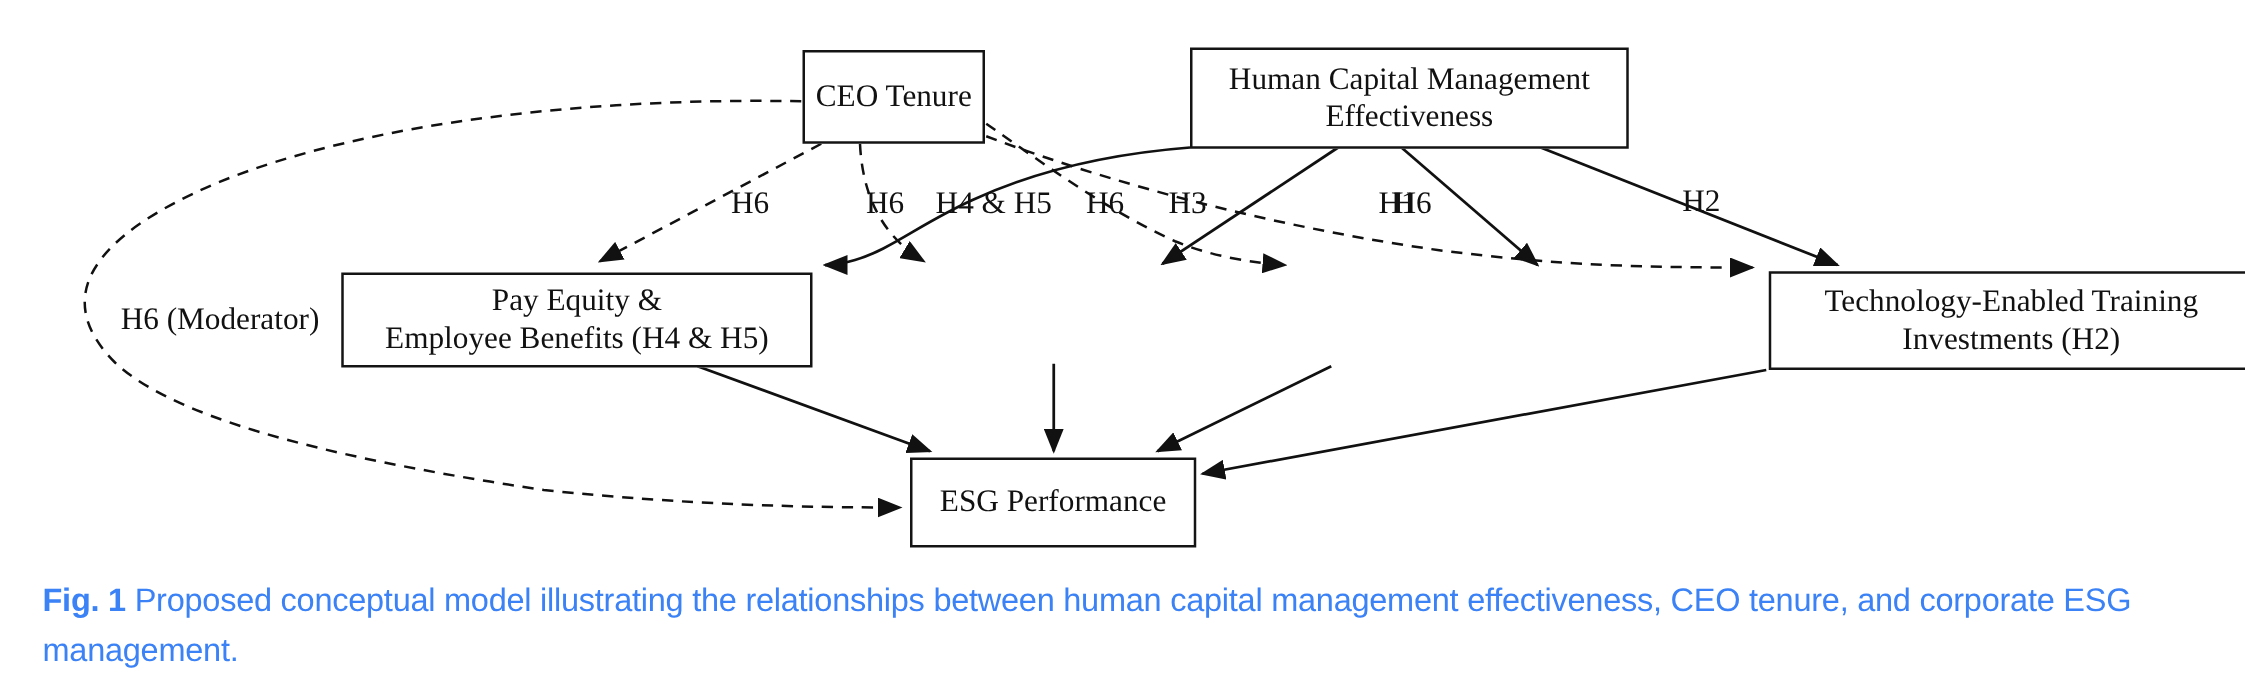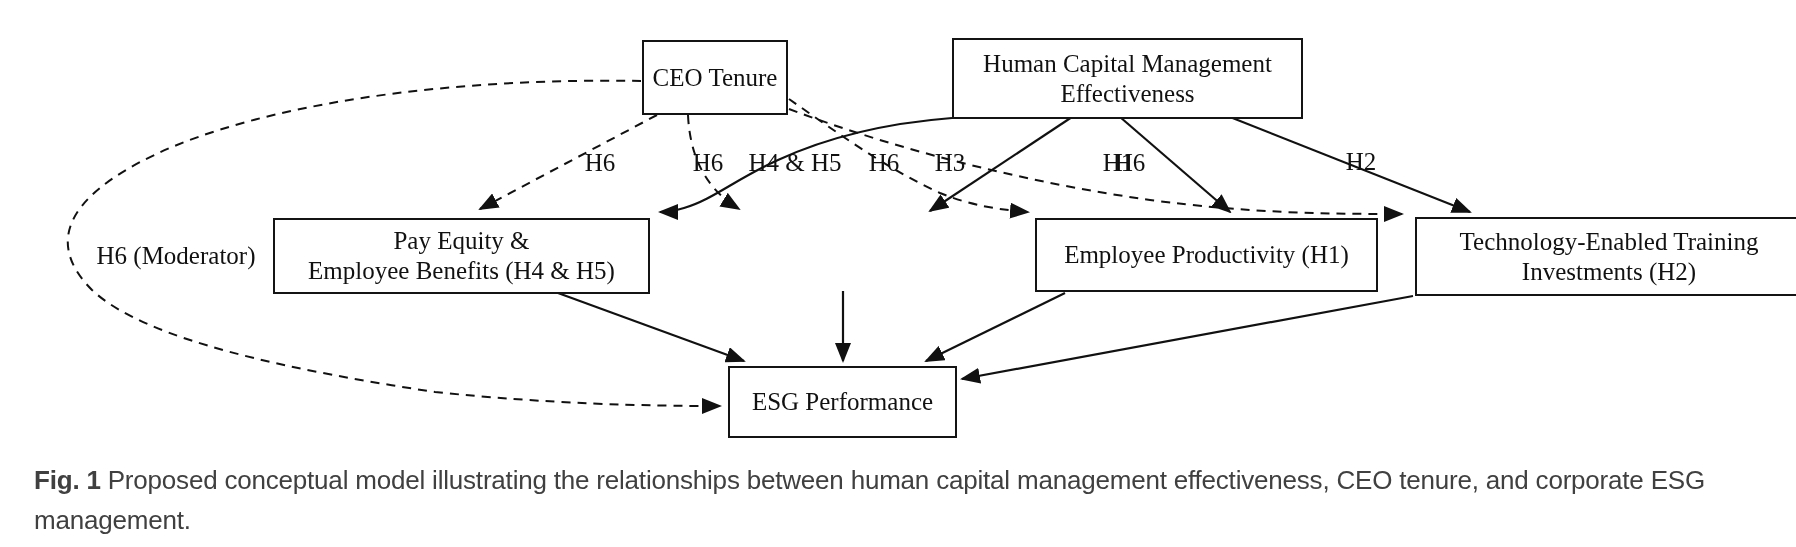--- a/index.html
+++ b/index.html
@@ -6,21 +6,21 @@
   .screen{position:relative;width:1796px;height:547px;background:#ffffff;overflow:hidden;
           font-family:"Liberation Serif", serif;color:#111;}
   svg.edges{position:absolute;left:0;top:0;z-index:1;}
   .node{position:absolute;z-index:2;background:#ffffff;border:2.5px solid #141414;
         box-sizing:border-box;display:flex;align-items:center;justify-content:center;
         text-align:center;font-size:25px;line-height:1.2;white-space:pre-line;}
   .elabel{position:absolute;z-index:3;transform:translate(-50%,-50%);
           font-size:25px;white-space:nowrap;}
   .caption{position:absolute;left:34px;top:460px;width:1740px;z-index:2;
            font-family:"Liberation Sans", sans-serif;font-size:26px;line-height:40px;
-           letter-spacing:-0.2px;color:#404040;}
+           letter-spacing:-0.2px;color:#3b82f6;}
   .caption .bold{font-weight:bold;}
   .caption .cap-line{display:block;}
 </style>
 </head>
 <body>
 
 <div class="screen">
 
   <svg class="edges" width="1796" height="547" viewBox="0 0 1796 547">
     <defs>
@@ -48,21 +48,20 @@
 
   <div class="node" style="left:642px;top:40px;width:146px;height:75px;">CEO Tenure</div>
 
   <div class="node" style="left:952px;top:38px;width:351px;height:81px;">Human Capital Management
 Effectiveness</div>
 
   <div class="node" style="left:273px;top:218px;width:377px;height:76px;">Pay Equity &amp;
 Employee Benefits (H4 &amp; H5)</div>
 
 
-  <div class="node" style="left:1035px;top:218px;width:343px;height:74px;">Employee Productivity (H1)</div>
 
   <div class="node" style="left:1415px;top:217px;width:388px;height:79px;">Technology-Enabled Training
 Investments (H2)</div>
 
   <div class="node" style="left:728px;top:366px;width:229px;height:72px;">ESG Performance</div>
 
   <div class="elabel" style="left:600px;top:163px;">H6</div>
   <div class="elabel" style="left:708px;top:163px;">H6</div>
   <div class="elabel" style="left:795px;top:163px;">H4 &amp; H5</div>
   <div class="elabel" style="left:884px;top:163px;">H6</div>

